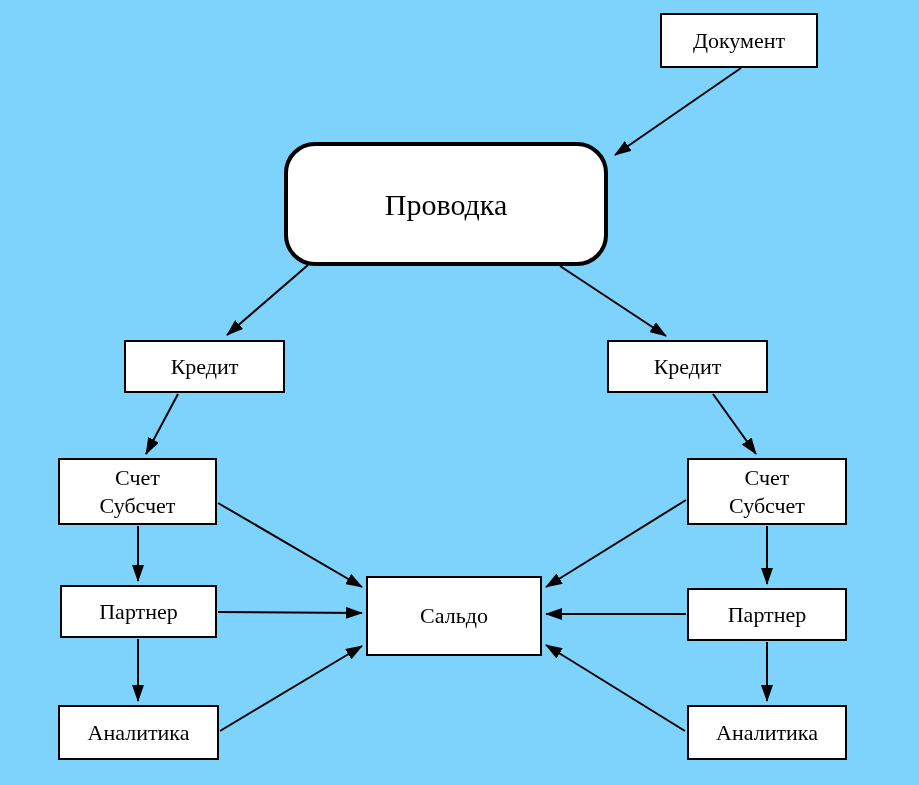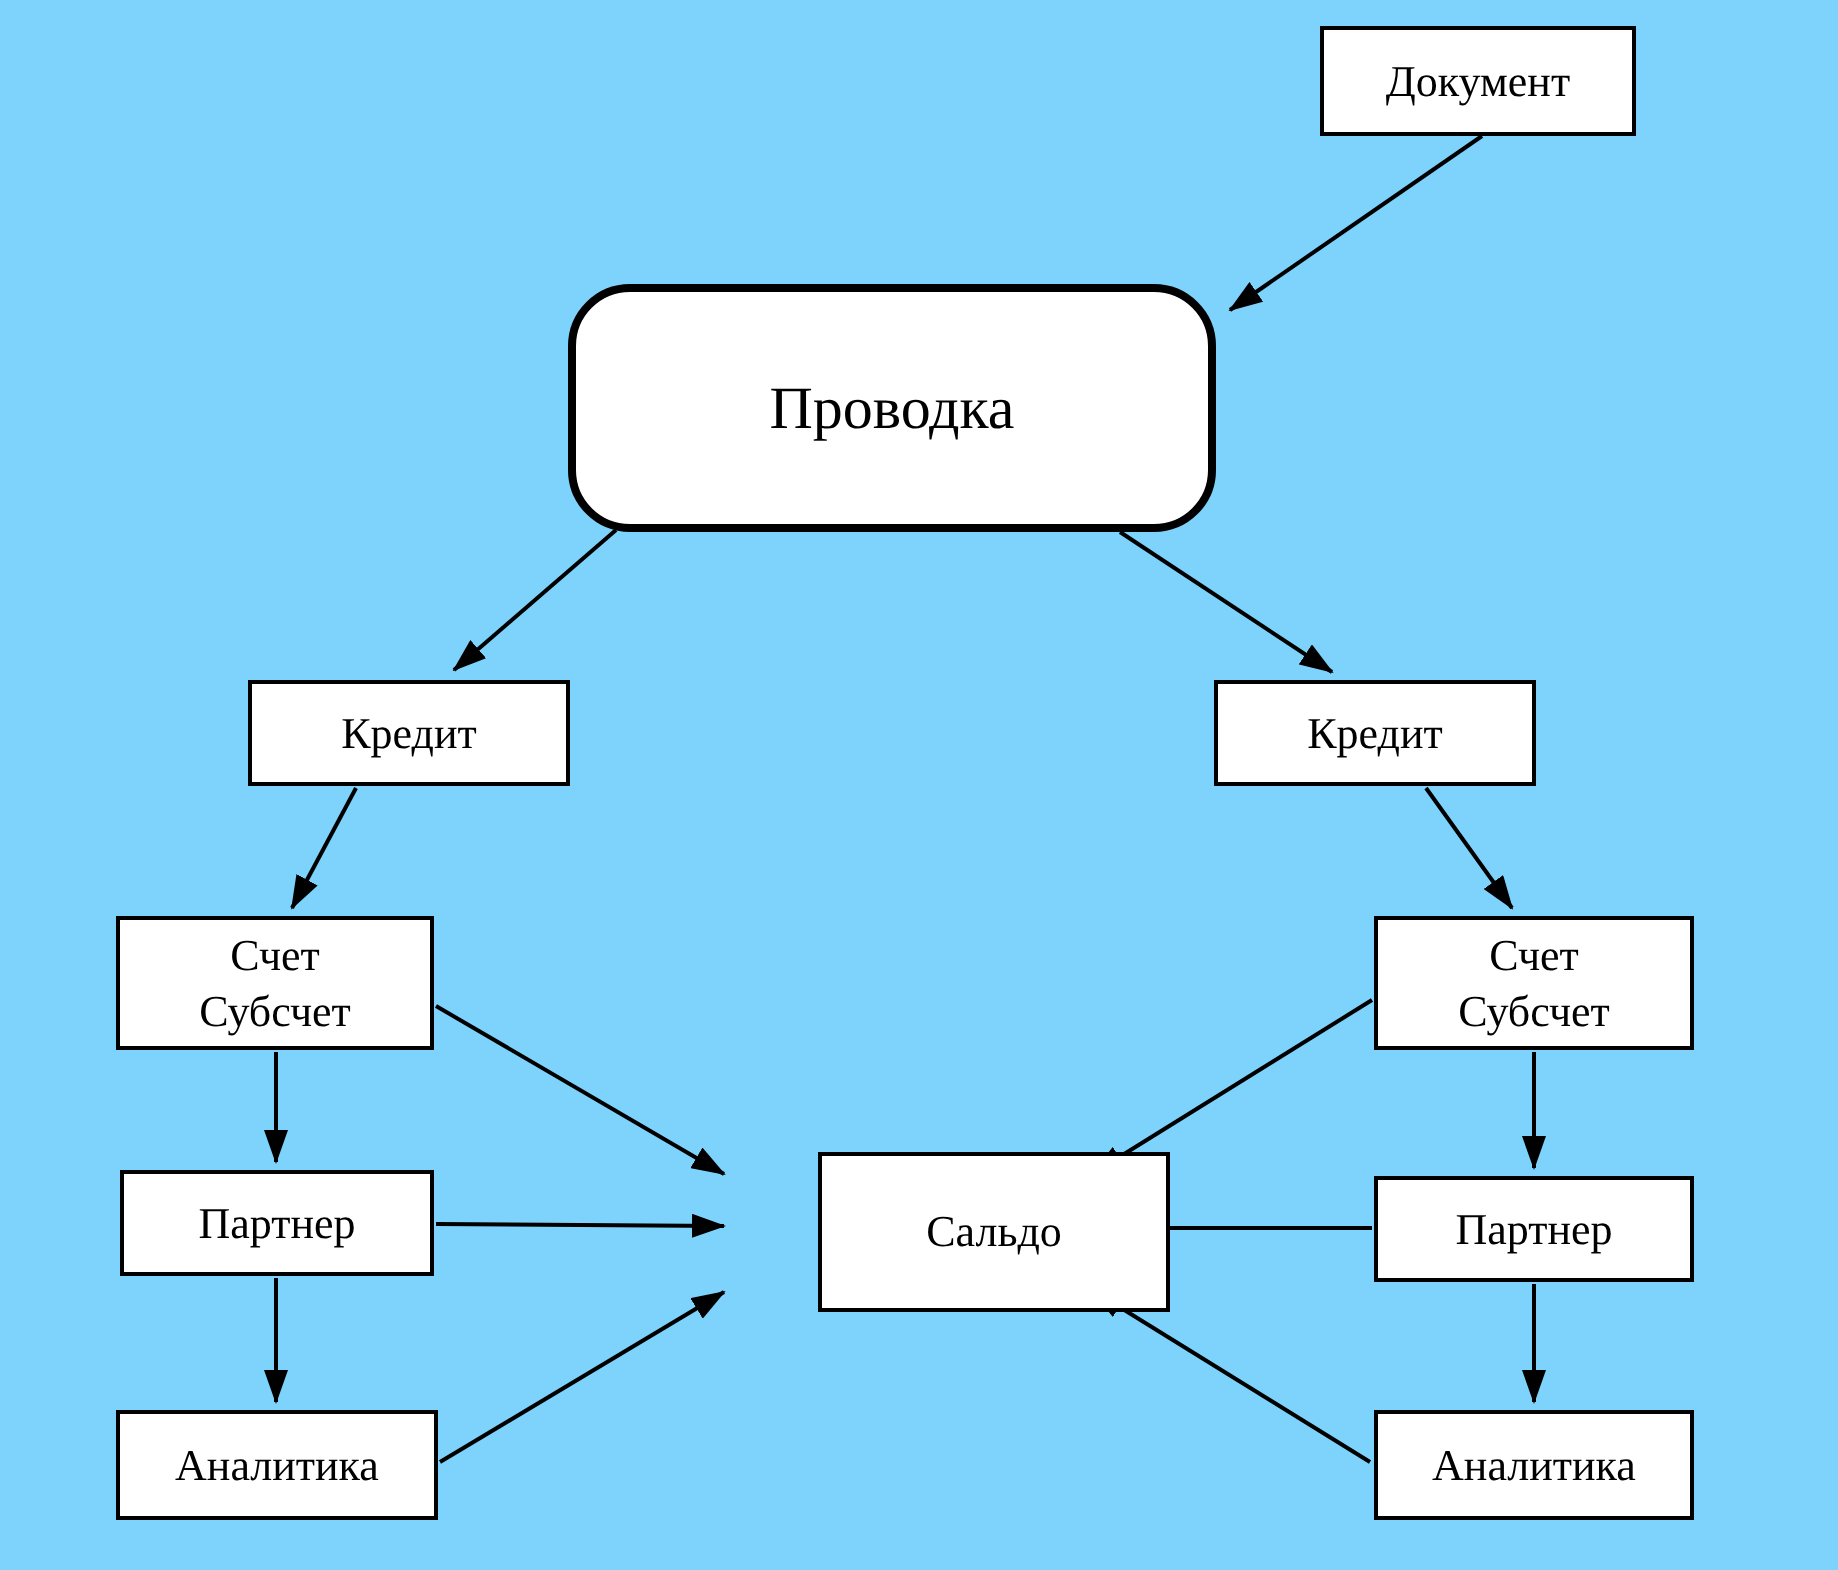--- a/index.html
+++ b/index.html
@@ -113,17 +113,17 @@
   </div>
 
   <div class="node" style="left:58px; top:705px; width:161px; height:55px;">
     <span class="node__label">Аналитика</span>
   </div>
 
   <div class="node" style="left:687px; top:705px; width:160px; height:55px;">
     <span class="node__label">Аналитика</span>
   </div>
 
-  <div class="node" style="left:366px; top:576px; width:176px; height:80px;margin-left:43px;">
+  <div class="node" style="left:366px; top:576px; width:176px; height:80px;">
     <span class="node__label">Сальдо</span>
   </div>
 
 </div>
 
 </body></html>

